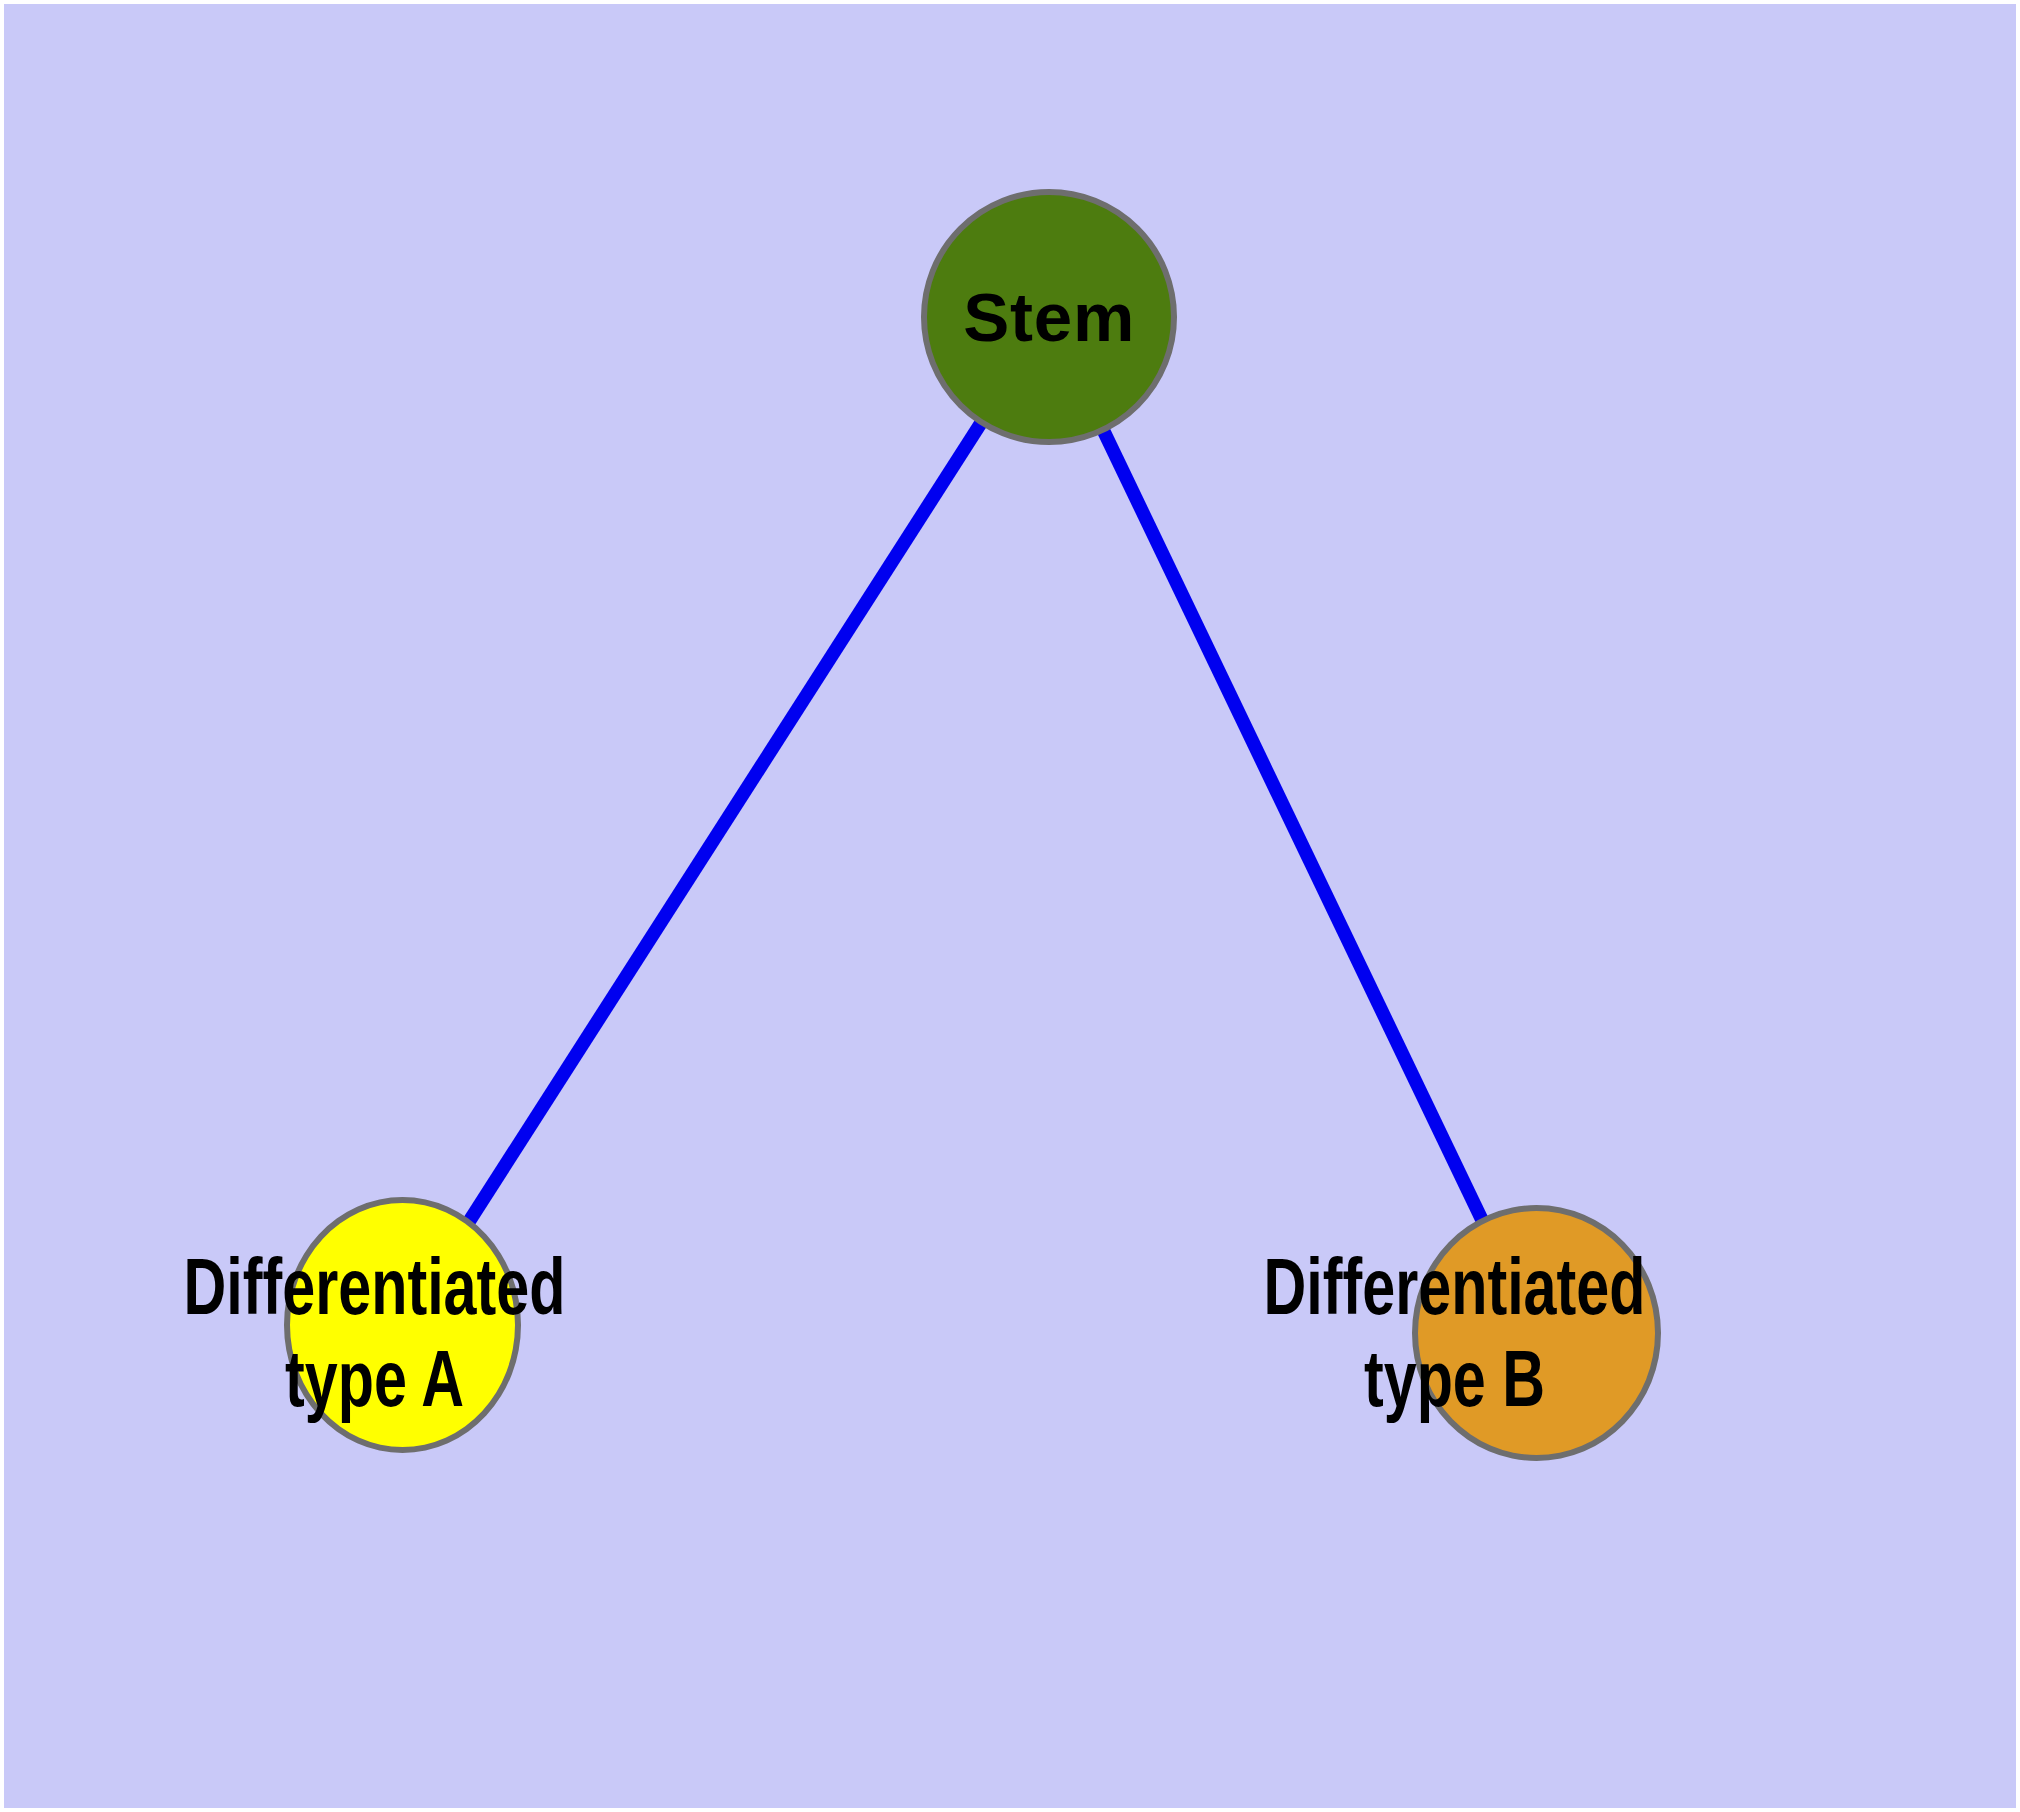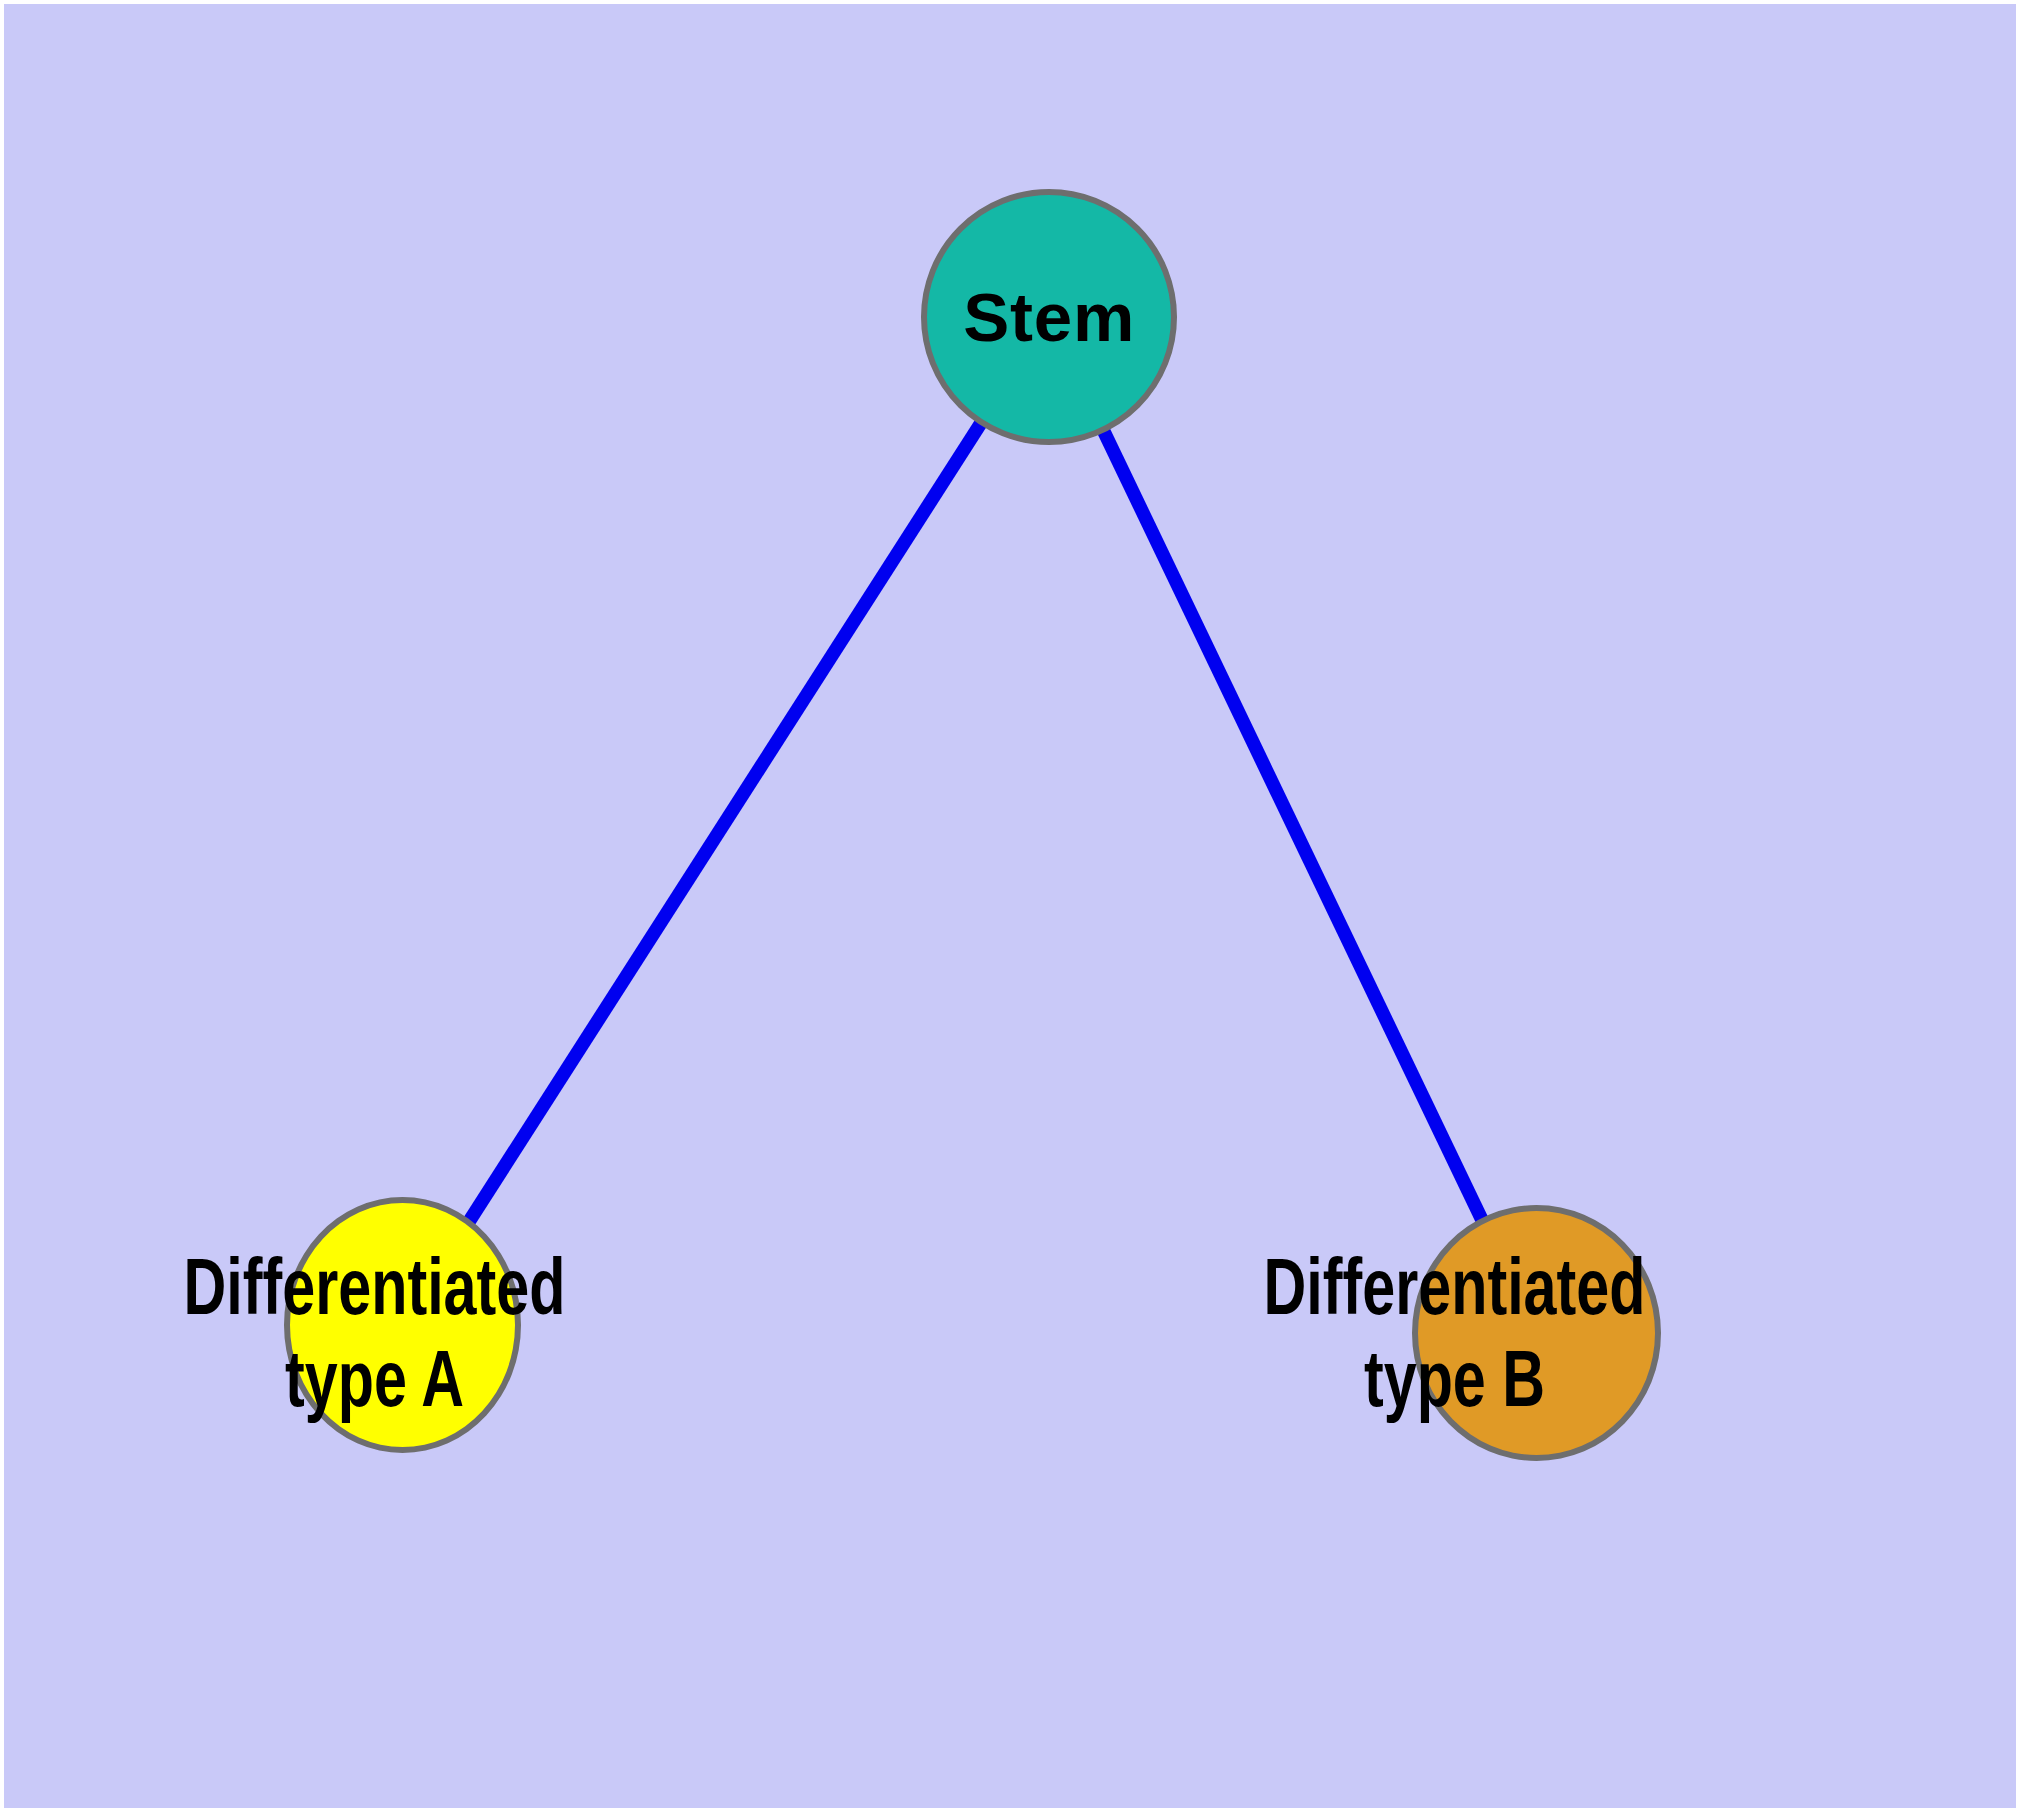--- a/index.html
+++ b/index.html
@@ -58,21 +58,21 @@
 </head>
 <body>
 
 <div class="canvas" style="background-color: rgb(201, 201, 248);">
 
   <svg class="edges-layer" viewBox="0 0 2374 2128" xmlns="http://www.w3.org/2000/svg">
     <line x1="1233" y1="369" x2="470" y2="1559" stroke-width="16" stroke="#0000f0"></line>
     <line x1="1233" y1="369" x2="1808" y2="1568" stroke-width="16" stroke="#0000f0"></line>
   </svg>
 
-  <div class="node node-stem" style="background-color: #14b8a6; border-color: rgb(110, 110, 110); text-align: right;">
+  <div class="node node-stem" style="background-color: #4d7c0f; border-color: rgb(110, 110, 110); text-align: right;">
     <span class="stem-label">Stem</span>
   </div>
 
   <div class="node node-type-a" style="background-color: rgb(255, 255, 0); border-color: rgb(110, 110, 110);">
   </div>
 
   <div class="node node-type-b" style="background-color: rgb(224, 154, 38); border-color: rgb(110, 110, 110);">
   </div>
 
   <div class="big-label big-label-a">

